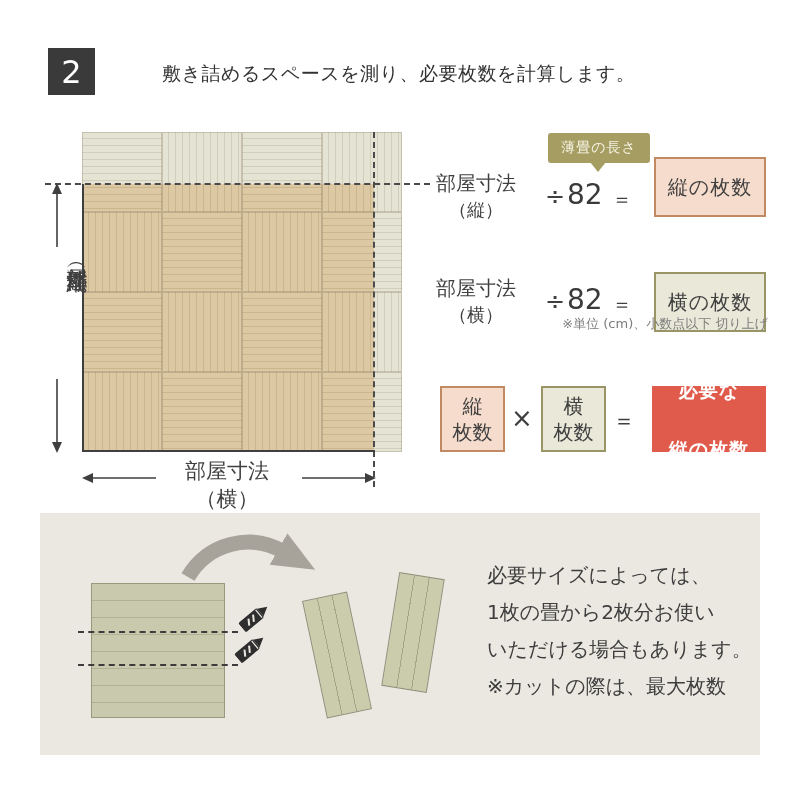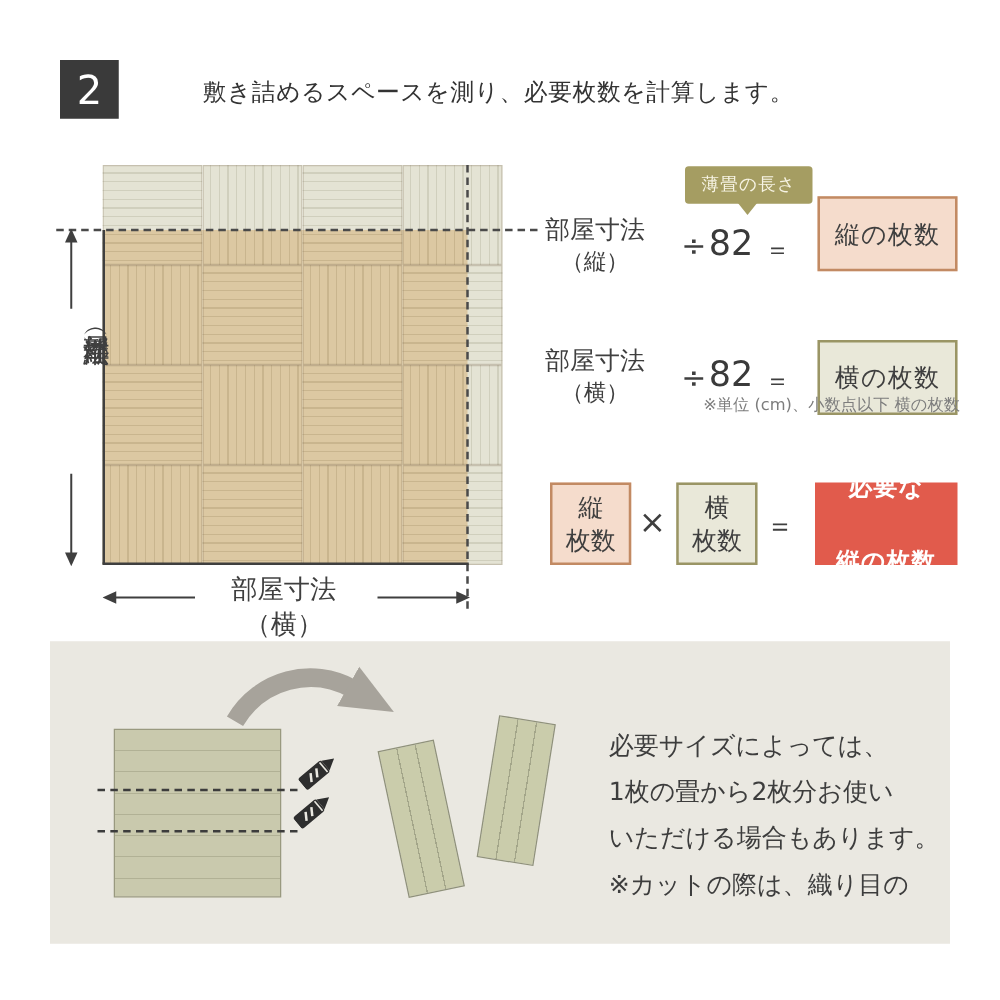--- a/index.html
+++ b/index.html
@@ -70,21 +70,21 @@
   .cut-line{width:160px;height:0;border-top:2px dashed #3c3c3c;}
   .cl1{left:38px;top:118px;} .cl2{left:38px;top:151px;}
   .cutter{width:34px;height:20px;}
   .cutter1{left:198px;top:94px;transform:rotate(-40deg);}
   .cutter2{left:194px;top:125px;transform:rotate(-40deg);}
   .curve-arrow{left:140px;top:18px;}
   .cut-piece{width:46px;box-sizing:border-box;border:1px solid #8f917a;
              background:repeating-linear-gradient(90deg,#caccab 0 14px,#a3a589 14px 15px);}
   .piece1{left:274px;top:82px;height:120px;transform:rotate(-12deg);}
   .piece2{left:350px;top:62px;height:115px;transform:rotate(9deg);}
-  .cut-text{left:447px;top:65px;width:272px;font-size:20px;line-height:37px;color:#3d3d3d;}
+  .cut-text{left:447px;top:44px;width:272px;font-size:20px;line-height:37px;color:#3d3d3d;}
 </style>
 </head>
 <body>
 
 <div class="page">
 
   <div class="abs step-box">
     <span>2</span>
   </div>
   <div class="abs step-title">敷き詰めるスペースを測り、必要枚数を計算します。</div>
@@ -162,21 +162,21 @@
 
   <div class="abs frow-label r2-label">
     <div class="l1">部屋寸法</div>
     <div class="l2">（横）</div>
   </div>
   <div class="abs op r2-op">÷</div>
   <div class="abs val r2-val">82</div>
   <div class="abs eqs r2-eq">＝</div>
   <div class="abs result-box greenb r2-box">横の枚数</div>
 
-  <div class="abs unit-note">※単位 (cm)、小数点以下 横の枚数</div>
+  <div class="abs unit-note">※単位 (cm)、小数点以下 切り上げ</div>
 
   <div class="abs count-box pinkb m-left">
     <div>縦</div>
     <div>枚数</div>
   </div>
   <div class="abs m-times">×</div>
   <div class="abs count-box greenb m-right">
     <div>横</div>
     <div>枚数</div>
   </div>
@@ -219,17 +219,17 @@
       <path d="M 8,46 C 28,12 70,2 102,20" stroke="#a7a39b" stroke-width="15" fill="none" marker-end="url(#cah)"></path>
     </svg>
 
     <div class="abs cut-piece piece1"></div>
     <div class="abs cut-piece piece2"></div>
 
     <div class="abs cut-text">
       <div>必要サイズによっては、</div>
       <div>1枚の畳から2枚分お使い</div>
       <div>いただける場合もあります。</div>
-      <div>※カットの際は、織り目の</div>
+      <div>※カットの際は、最大枚数</div>
     </div>
   </div>
 
 </div>
 
 </body></html>

